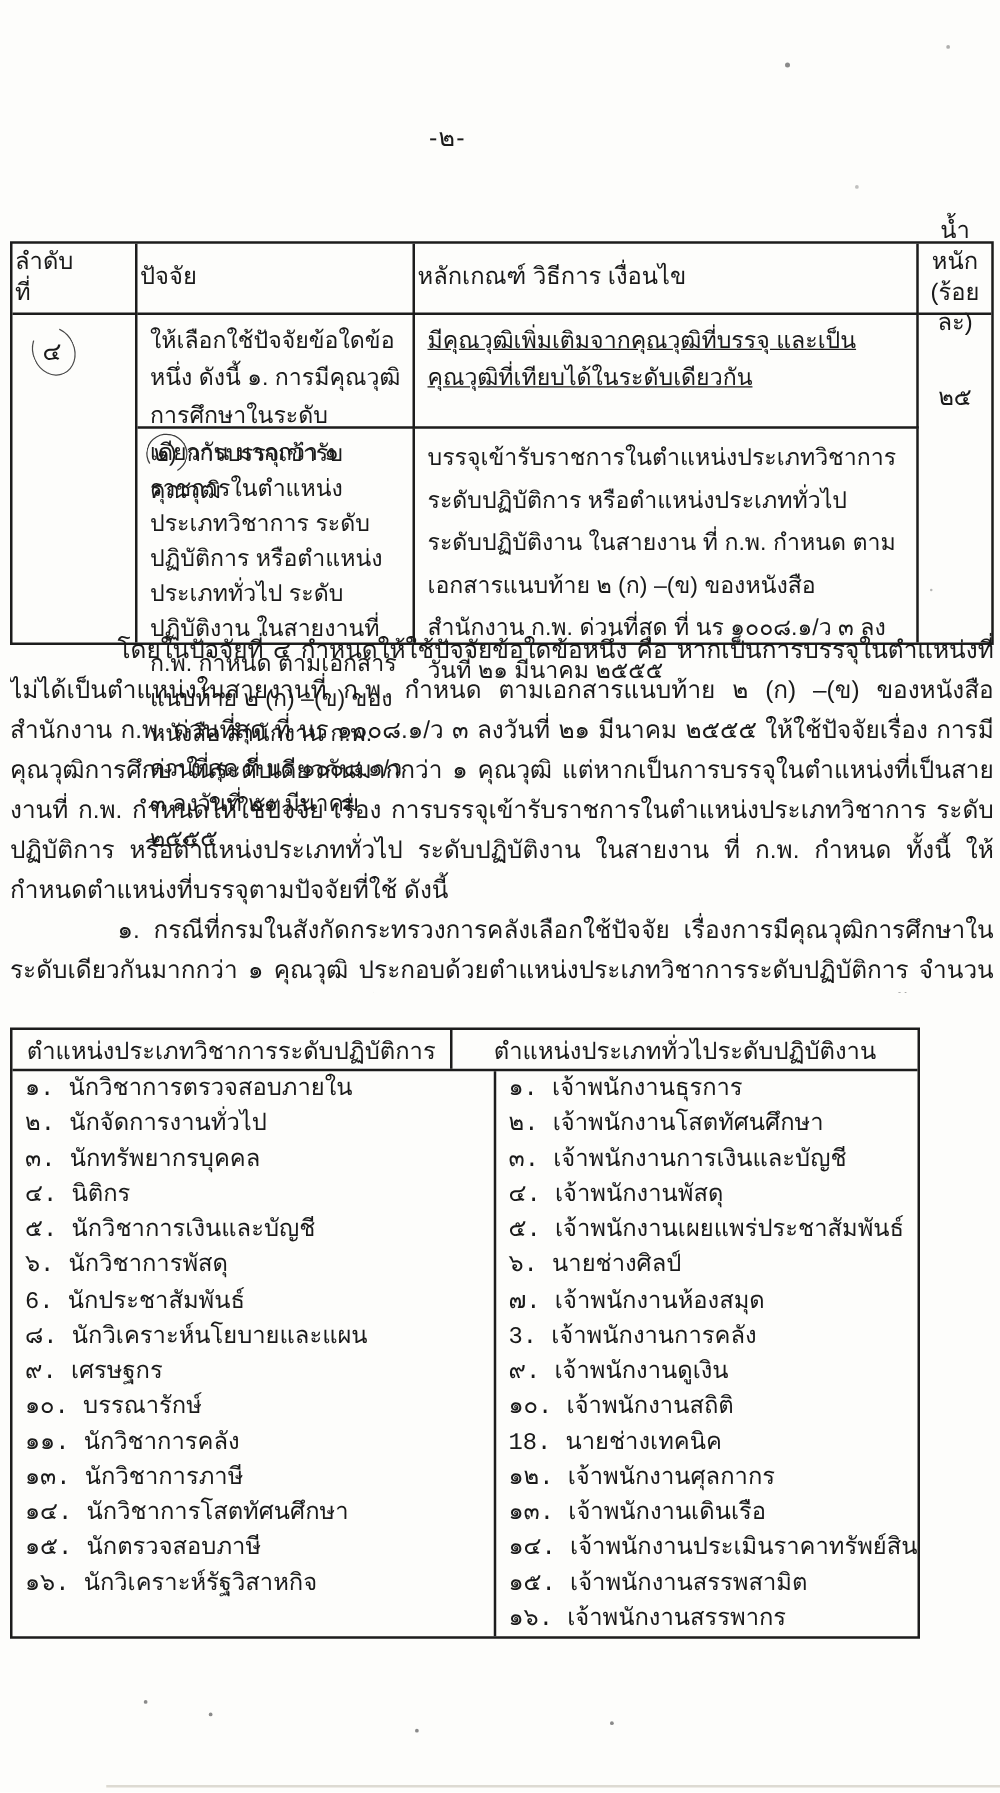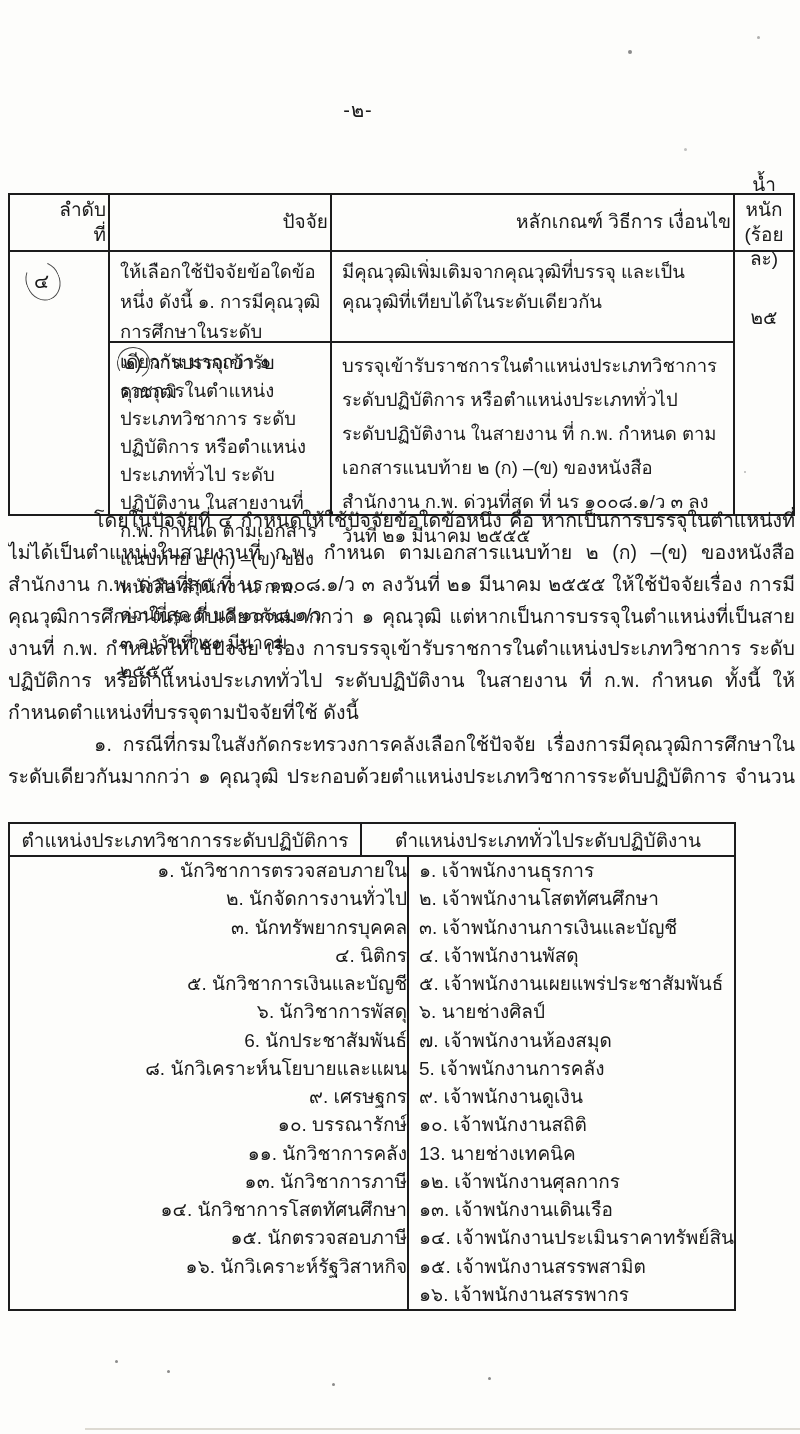--- a/index.html
+++ b/index.html
@@ -19,21 +19,21 @@
   .t1 {
     position:absolute; left:8px; top:193px; width:787px;
     border:2px solid #1c1c1c;
     display:grid;
     grid-template-columns:100px 222px 403px 1fr;
     grid-template-rows:57px 91px 171px;
   }
   .br { border-right:2px solid #1c1c1c; }
   .bb { border-bottom:2px solid #1c1c1c; }
   .hdr {
-    display:flex; flex-direction:column; align-items:flex-end; justify-content:center;
+    display:flex; flex-direction:column; align-items:flex-start; justify-content:center;
     text-align:center; font-size:19px; line-height:1.3; padding:2px;
   }
   .cellA { padding:5px 8px 0 10px; font-size:18.5px; line-height:30px; }
   .cellB { padding:6px 8px 0 10px; font-size:18.5px; line-height:28px; }
   .critB { line-height:34px; font-size:18.5px; }
   .no-cell { grid-row:2/4; grid-column:1; padding:12px 0 0 18px; font-size:20px; }
   .weight-cell { grid-row:2/4; grid-column:4; display:flex; justify-content:center; padding-top:50px; font-size:19px; }
 
   .hand-circle { position:relative; display:inline-block; padding:1px 9px 1px 6px; }
   .hand-circle::before {
@@ -47,32 +47,32 @@
   
   .paragraphs {
     position:absolute; left:8px; top:504px; width:787px; height:290px;
     font-size:19.5px; line-height:32px; text-align:justify; overflow:hidden;
   }
   .paragraphs p { text-indent:86px; }
 
   
   .t2 {
     position:absolute; left:8px; top:822px; width:728px; height:489px;
-    border:2px solid #1c1c1c; display:flex; flex-direction:column;
+    border:2px solid #1c1c1c; display:flex; flex-direction:column;font-family:Liberation Mono, monospace;
   }
   .t2-header { display:flex; height:33px; border-bottom:2px solid #1c1c1c; flex:none; }
   .t2-hcell {
     display:flex; align-items:center; justify-content:center;
     font-size:19px;
   }
   .t2-hcell.left { width:352px; border-right:2px solid #1c1c1c; }
   .t2-hcell.right { flex:1; }
   .t2-body { display:flex; flex:1; }
   .t2-col { display:flex; flex-direction:column; }
-  .t2-col.left { width:416px; border-right:2px solid #1c1c1c;text-align:right; }
+  .t2-col.left { width:416px; border-right:2px solid #1c1c1c; }
   .t2-col.right { flex:1; }
   .t2-item {
     height:28.25px; line-height:28.25px; padding-left:10px;
     font-size:19px; white-space:nowrap; overflow:hidden;
   }
 
   
   .speck { position:absolute; background:#4d4d4d; border-radius:50%; opacity:.65; }
   .bottom-scan-line { position:absolute; top:1428px; left:85px; width:715px; height:2px; background:#dddad2; }
 </style>
@@ -100,21 +100,21 @@
     </div>
 
     <div class="no-cell br">
       <span class="hand-circle"><span>๔</span></span>
     </div>
 
     <div class="cellA br bb">
       <span>ให้เลือกใช้ปัจจัยข้อใดข้อหนึ่ง ดังนี้</span>
       <span>๑. การมีคุณวุฒิการศึกษาในระดับเดียวกัน มากกว่า ๑ คุณวุฒิ</span>
     </div>
-    <div class="cellA br bb" style="">
+    <div class="cellA br bb" style="text-decoration:underline;">
       <span>มีคุณวุฒิเพิ่มเติมจากคุณวุฒิที่บรรจุ และเป็นคุณวุฒิที่เทียบได้ในระดับเดียวกัน</span>
     </div>
 
     <div class="weight-cell">
       <span>๒๕</span>
     </div>
 
     <div class="cellB br">
       <span class="hand-circle circle-2"><span>๒)</span></span><span>การบรรจุเข้ารับราชการในตำแหน่งประเภทวิชาการ ระดับปฏิบัติการ หรือตำแหน่งประเภททั่วไป ระดับปฏิบัติงาน ในสายงานที่ ก.พ. กำหนด ตามเอกสารแนบท้าย ๒ (ก) –(ข) ของหนังสือ สำนักงาน ก.พ. ด่วนที่สุด ที่ นร ๑๐๐๘.๑/ว ๓ ลงวันที่ ๒๑ มีนาคม ๒๕๕๕</span>
     </div>
@@ -152,24 +152,24 @@
           <div class="t2-item">๑๖. นักวิเคราะห์รัฐวิสาหกิจ</div>
         </div>
       <div class="t2-col right">
           <div class="t2-item">๑. เจ้าพนักงานธุรการ</div>
           <div class="t2-item">๒. เจ้าพนักงานโสตทัศนศึกษา</div>
           <div class="t2-item">๓. เจ้าพนักงานการเงินและบัญชี</div>
           <div class="t2-item">๔. เจ้าพนักงานพัสดุ</div>
           <div class="t2-item">๕. เจ้าพนักงานเผยแพร่ประชาสัมพันธ์</div>
           <div class="t2-item">๖. นายช่างศิลป์</div>
           <div class="t2-item">๗. เจ้าพนักงานห้องสมุด</div>
-          <div class="t2-item">5. เจ้าพนักงานการคลัง</div>
+          <div class="t2-item">3. เจ้าพนักงานการคลัง</div>
           <div class="t2-item">๙. เจ้าพนักงานดูเงิน</div>
           <div class="t2-item">๑๐. เจ้าพนักงานสถิติ</div>
-          <div class="t2-item">13. นายช่างเทคนิค</div>
+          <div class="t2-item">18. นายช่างเทคนิค</div>
           <div class="t2-item">๑๒. เจ้าพนักงานศุลกากร</div>
           <div class="t2-item">๑๓. เจ้าพนักงานเดินเรือ</div>
           <div class="t2-item">๑๔. เจ้าพนักงานประเมินราคาทรัพย์สิน</div>
           <div class="t2-item">๑๕. เจ้าพนักงานสรรพสามิต</div>
           <div class="t2-item">๑๖. เจ้าพนักงานสรรพากร</div>
         </div>
     </div>
   </div>
 
   <div class="speck" style="left:628px; top:50px;  width:4px; height:4px;"></div>

